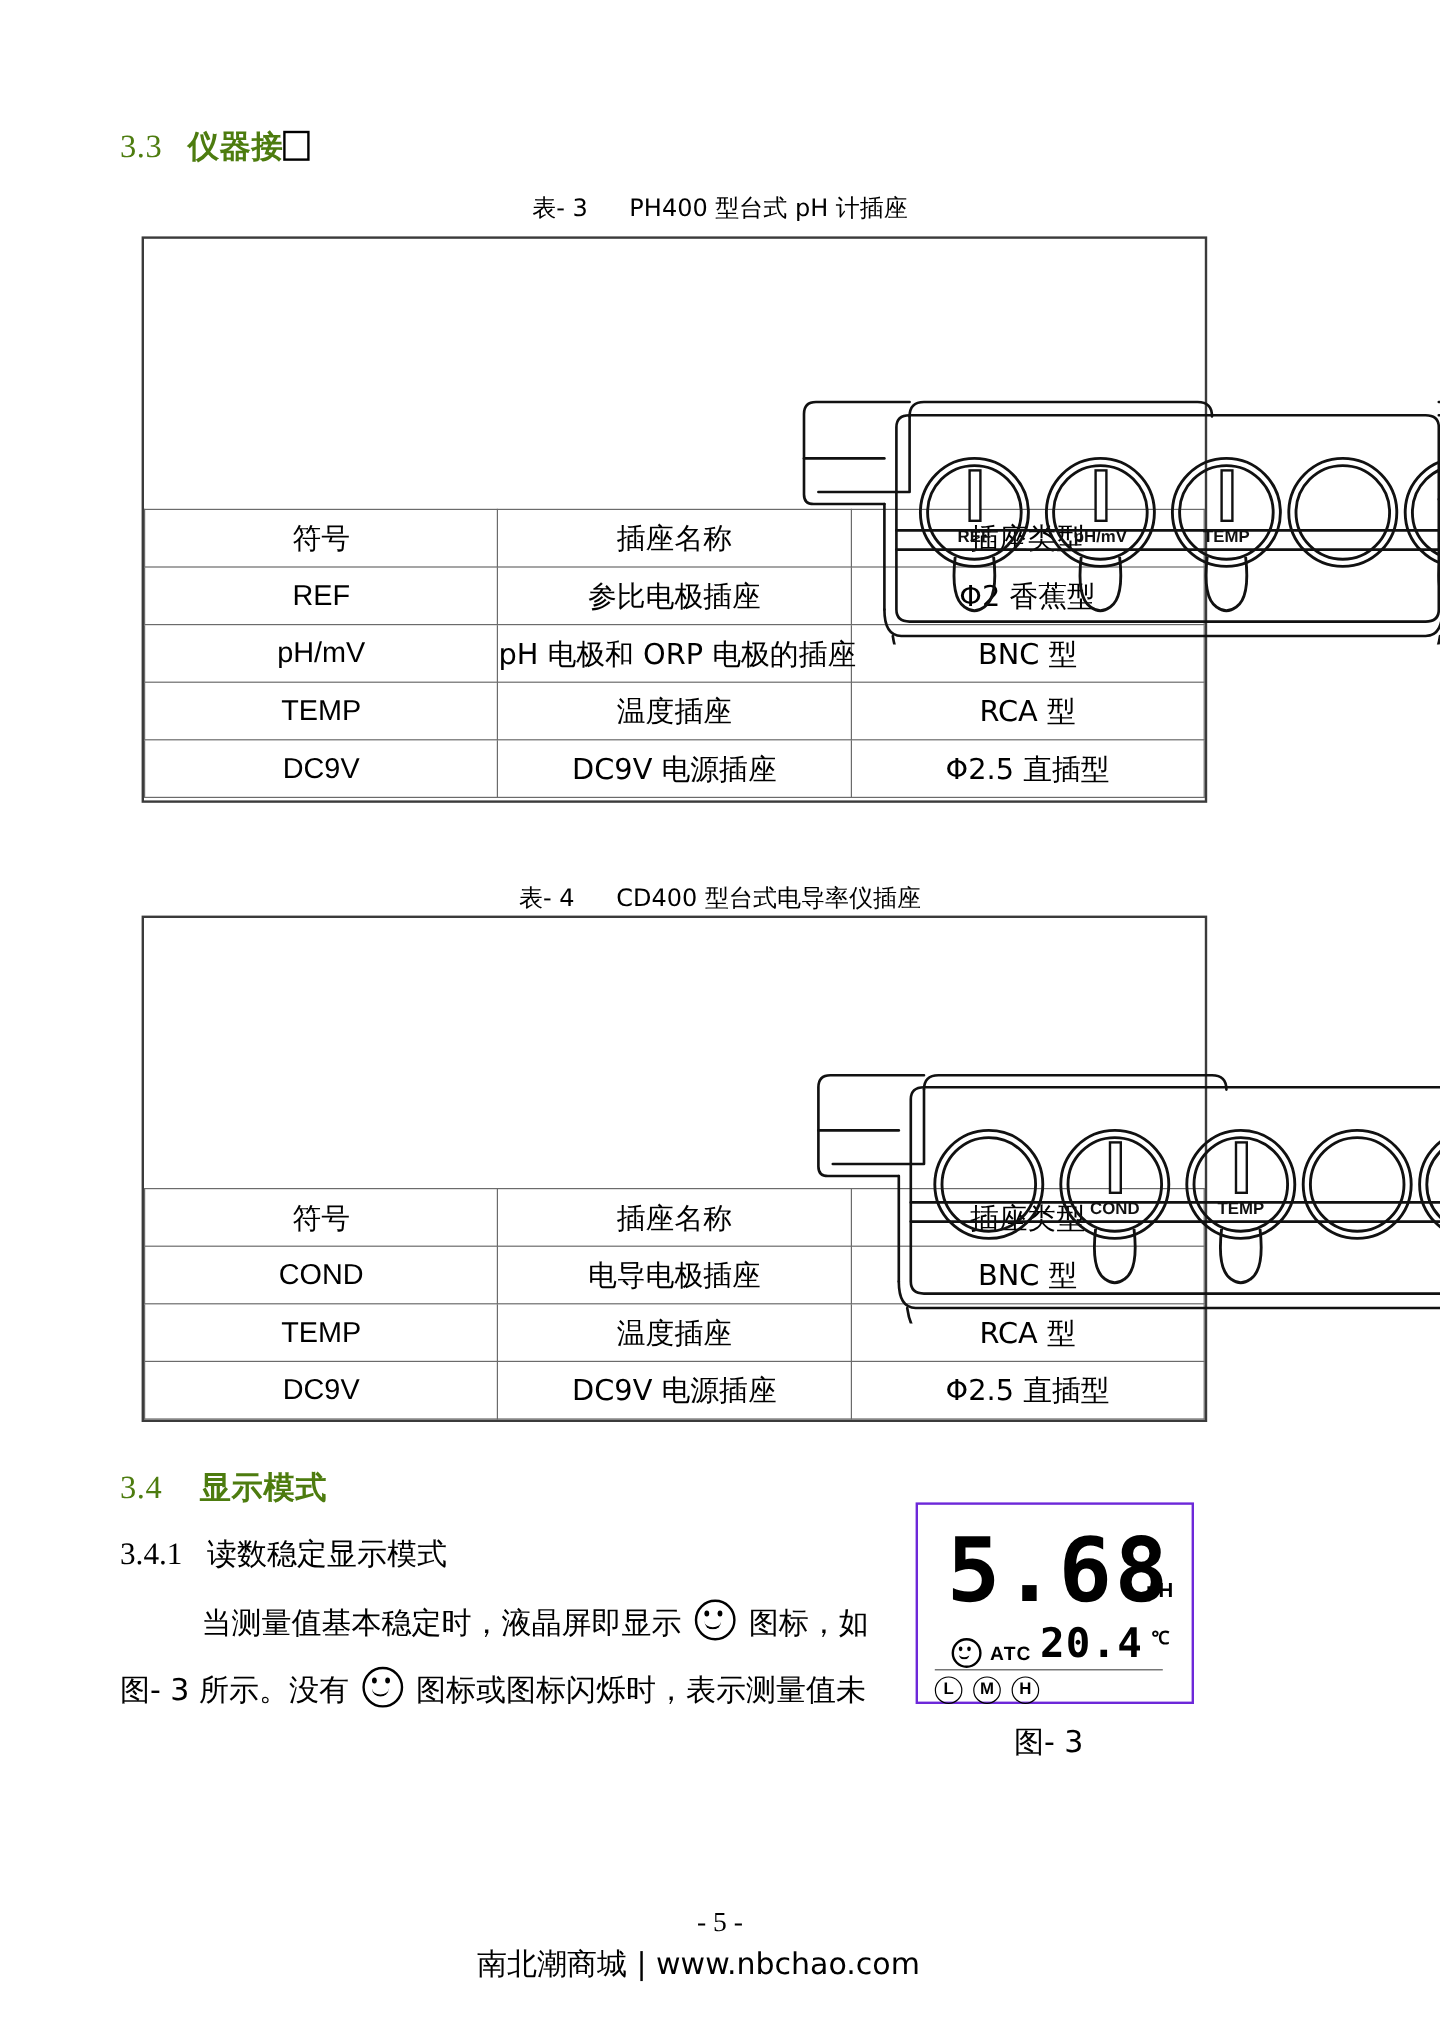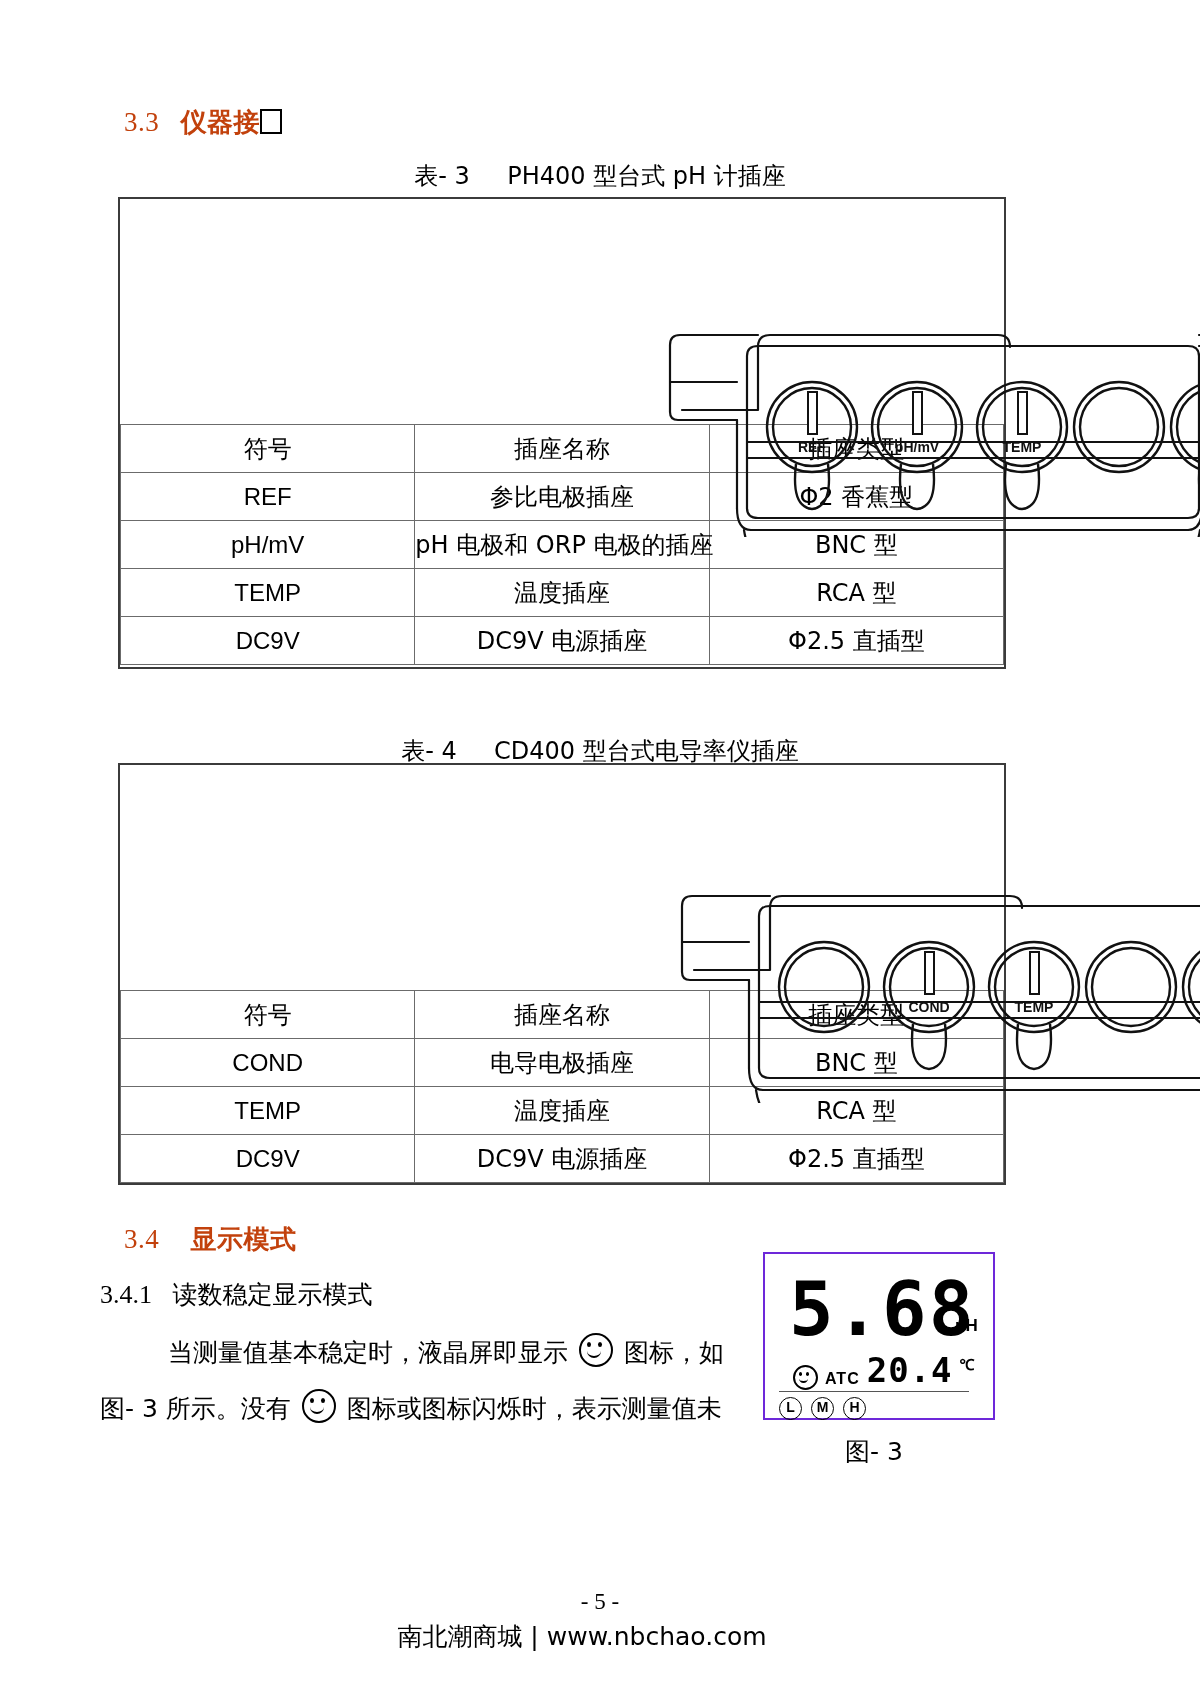--- a/index.html
+++ b/index.html
@@ -20,24 +20,23 @@
     left: 0; top: 0;
     width: 1200px;
     height: 1696px;
   }
 
   
   .h-sec {
     position: absolute;
     font-family: "Liberation Serif", "DejaVu Serif", serif;
     font-size: 27px;
-    color: #c2410c;
+    color: #4d7c0f;
     white-space: nowrap;
     letter-spacing: 0.5px;
-    margin-left: 24px;
   }
   .h-sec .num { font-family: "Liberation Serif", serif; }
   .h-sec .cjk {
     font-family: "DejaVu Sans", "Liberation Sans", sans-serif;
     font-weight: bold;
     font-size: 26px;
   }
   .h-sub {
     position: absolute;
     font-family: "Liberation Serif", "DejaVu Serif", serif;
@@ -55,21 +54,21 @@
     border: 2px solid #000;
     vertical-align: -3px;
     box-sizing: border-box;
   }
 
   
   .tbl-caption {
     position: absolute;
     width: 1200px;
     text-align: center;
-    font-size: 24px;
+    font-size: 20px;
     font-family: "DejaVu Sans", "Liberation Sans", sans-serif;
     white-space: nowrap;
   }
   .tbl-caption .lead {
     font-family: "DejaVu Sans", sans-serif;
   }
 
   
   .tblbox {
     position: absolute;

